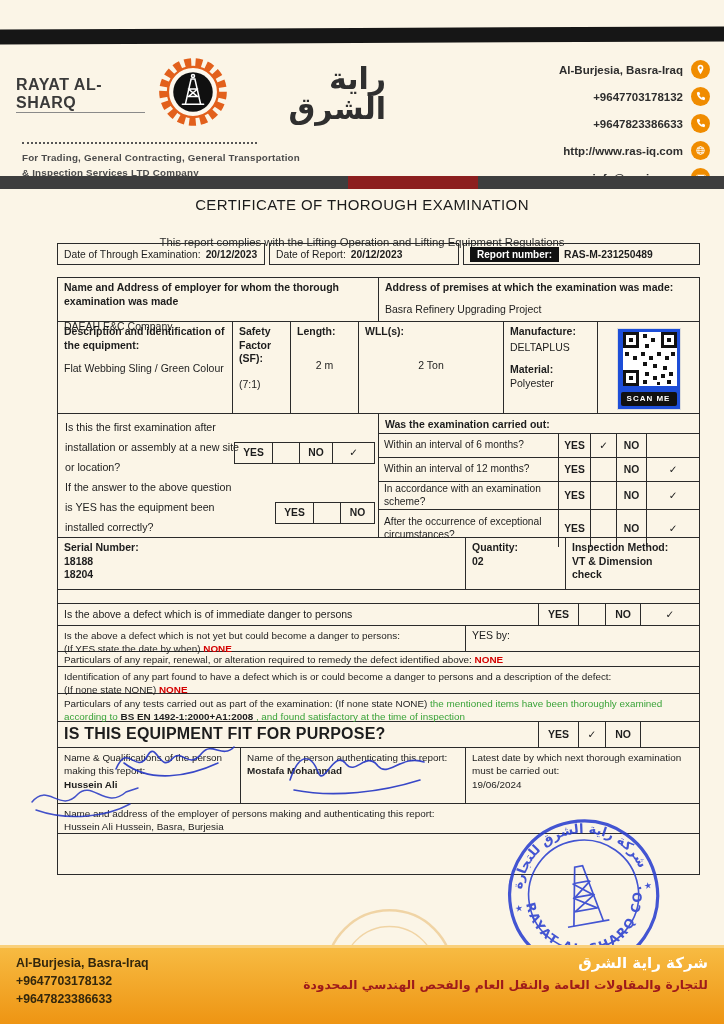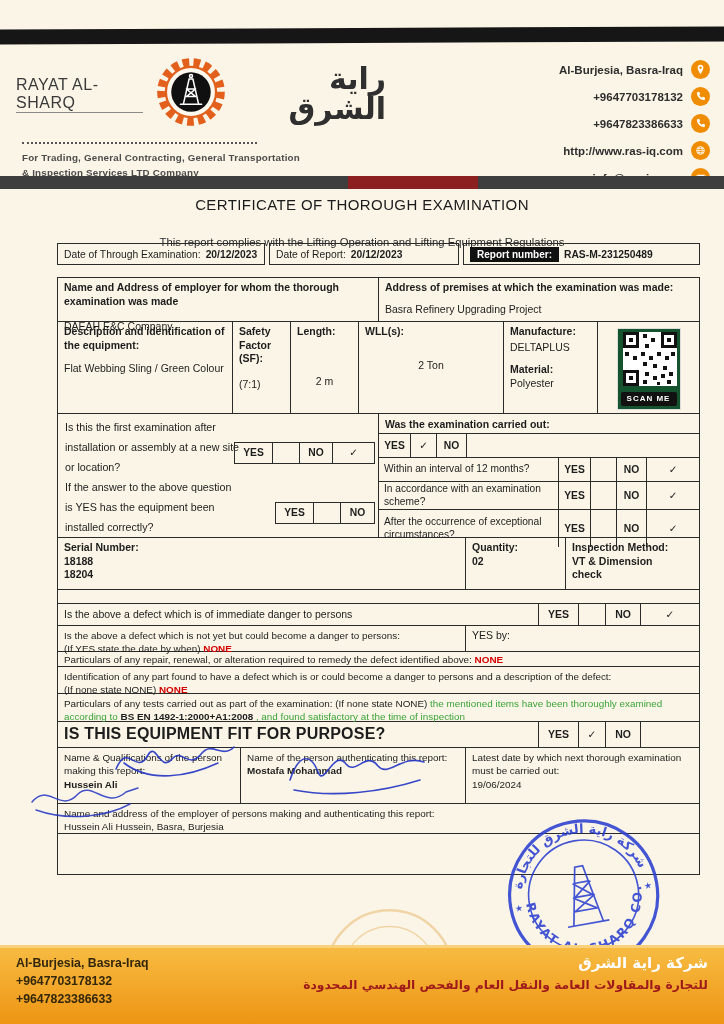--- a/index.html
+++ b/index.html
@@ -5,21 +5,21 @@
 *{box-sizing:border-box;margin:0;padding:0}
 html,body{margin:0;background:#8a8a8a}
 .page{position:relative;width:724px;height:1024px;background:#fbf5e7;font-family:"Liberation Sans","DejaVu Sans",sans-serif;color:#1d1d1d;overflow:hidden}
 .b{font-weight:bold}
 .red{color:#d40000;font-weight:bold}
 .green{color:#3aa339}
 .ar{font-family:"DejaVu Sans",sans-serif;direction:rtl}
 .topbar{position:absolute;left:-4px;top:28px;width:732px;height:15px;background:#161616;transform:rotate(-.25deg)}
 .brand{position:absolute;left:16px;top:54px;width:370px}
 .brand-row{display:flex;align-items:center;gap:10px}
-.brand-en{font-size:16px;font-weight:normal;letter-spacing:.5px;color:#3a3a3a;border-bottom:1.5px solid #8a8a8a;}
+.brand-en{font-size:16px;font-weight:bold;letter-spacing:.5px;color:#3a3a3a;border-bottom:1.5px solid #8a8a8a;}
 .brand-ar{font-size:30px;font-weight:bold;color:#2f2f2f;line-height:1}
 .dotline{width:235px;border-top:2px dotted #555;margin:8px 0 6px 6px}
 .tagline{font-size:9.8px;font-weight:bold;color:#4c4c4c;letter-spacing:.2px;line-height:1.55;padding-left:6px}
 .contacts{position:absolute;right:14px;top:60px;width:240px}
 .c-row{display:flex;justify-content:flex-end;align-items:center;margin-bottom:8px}
 .c-text{font-size:11.5px;font-weight:bold;color:#2e2e2e}
 .c-ico{width:19px;height:19px;border-radius:50%;background:#f08c00;margin-left:8px;display:flex;align-items:center;justify-content:center;flex:none}
 .divider{position:absolute;left:0;top:176px;width:724px;height:13px;background:linear-gradient(90deg,#3e3e3e 0 48%,#8c1f1f 48% 66%,#3e3e3e 66% 100%)}
 .cert-title{position:absolute;left:0;top:196px;width:724px;text-align:center;font-size:15px;font-weight:normal;letter-spacing:.4px;color:#1b1b1b}
 .cert-sub{position:absolute;left:0;top:236px;width:724px;text-align:center;font-size:11.3px;color:#2b2b2b}
@@ -172,34 +172,34 @@
       <div class="fc" style="width:175px">
         <div class="b">Description and identification of the equipment:</div>
         <div style="margin-top:10px">Flat Webbing Sling / Green Colour</div>
       </div>
       <div class="fc" style="width:58px">
         <div class="b">Safety Factor (SF):</div>
         <div style="margin-top:12px">(7:1)</div>
       </div>
       <div class="fc" style="width:68px">
         <div class="b">Length:</div>
-        <div style="margin-top:36px;text-align:center">2 m</div>
+        <div style="margin-top:20px;text-align:center">2 m</div>
       </div>
       <div class="fc" style="width:145px">
         <div class="b">WLL(s):</div>
         <div style="margin-top:20px;text-align:center">2 Ton</div>
       </div>
       <div class="fc" style="width:94px">
         <div class="b">Manufacture:</div>
         <div style="margin:2px 0 9px">DELTAPLUS</div>
         <div class="b">Material:</div>
         <div>Polyester</div>
       </div>
       <div class="fc lastc" style="flex:1;padding:4px">
-        <div style="width:64px;margin:2px auto 0;background:#14532d;padding:3px;border:1px solid #ddd">
+        <div style="width:64px;margin:2px auto 0;background:#1d4ed8;padding:3px;border:1px solid #ddd">
           <svg width="58" height="54" viewBox="0 0 54 54">
             <rect width="54" height="54" fill="#fff"></rect>
             <g fill="#111">
                 <rect x="0" y="0" width="16" height="16"></rect>
                 <rect x="38" y="0" width="16" height="16"></rect>
                 <rect x="0" y="38" width="16" height="16"></rect>
               </g>
             <g fill="#fff">
                 <rect x="3" y="3" width="10" height="10"></rect>
                 <rect x="41" y="3" width="10" height="10"></rect>
@@ -248,20 +248,21 @@
         <div class="qtext" style="top:64px">If the answer to the above question is YES has the equipment been installed correctly?</div>
         <div class="ynbox" style="top:88px">
           <div class="yn" style="width:38px">YES</div>
           <div class="yn check" style="width:27px"></div>
           <div class="yn lastyn" style="width:33px">NO</div>
         </div>
       </div>
       <div class="fc lastc" style="flex:1;padding:0">
         <div class="co-head b">Was the examination carried out:</div>
         <div class="co-row" style="height:24px">
+          <div class="co-label">Within an interval of 6 months?</div>
           <div class="co-c" style="width:32px">YES</div>
           <div class="co-c check" style="width:26px">✓</div>
           <div class="co-c" style="width:30px">NO</div>
           <div class="co-c lastc2 check" style="width:52px"></div>
         </div>
         <div class="co-row" style="height:24px">
           <div class="co-label">Within an interval of 12 months?</div>
           <div class="co-c" style="width:32px">YES</div>
           <div class="co-c check" style="width:26px"></div>
           <div class="co-c" style="width:30px">NO</div>

